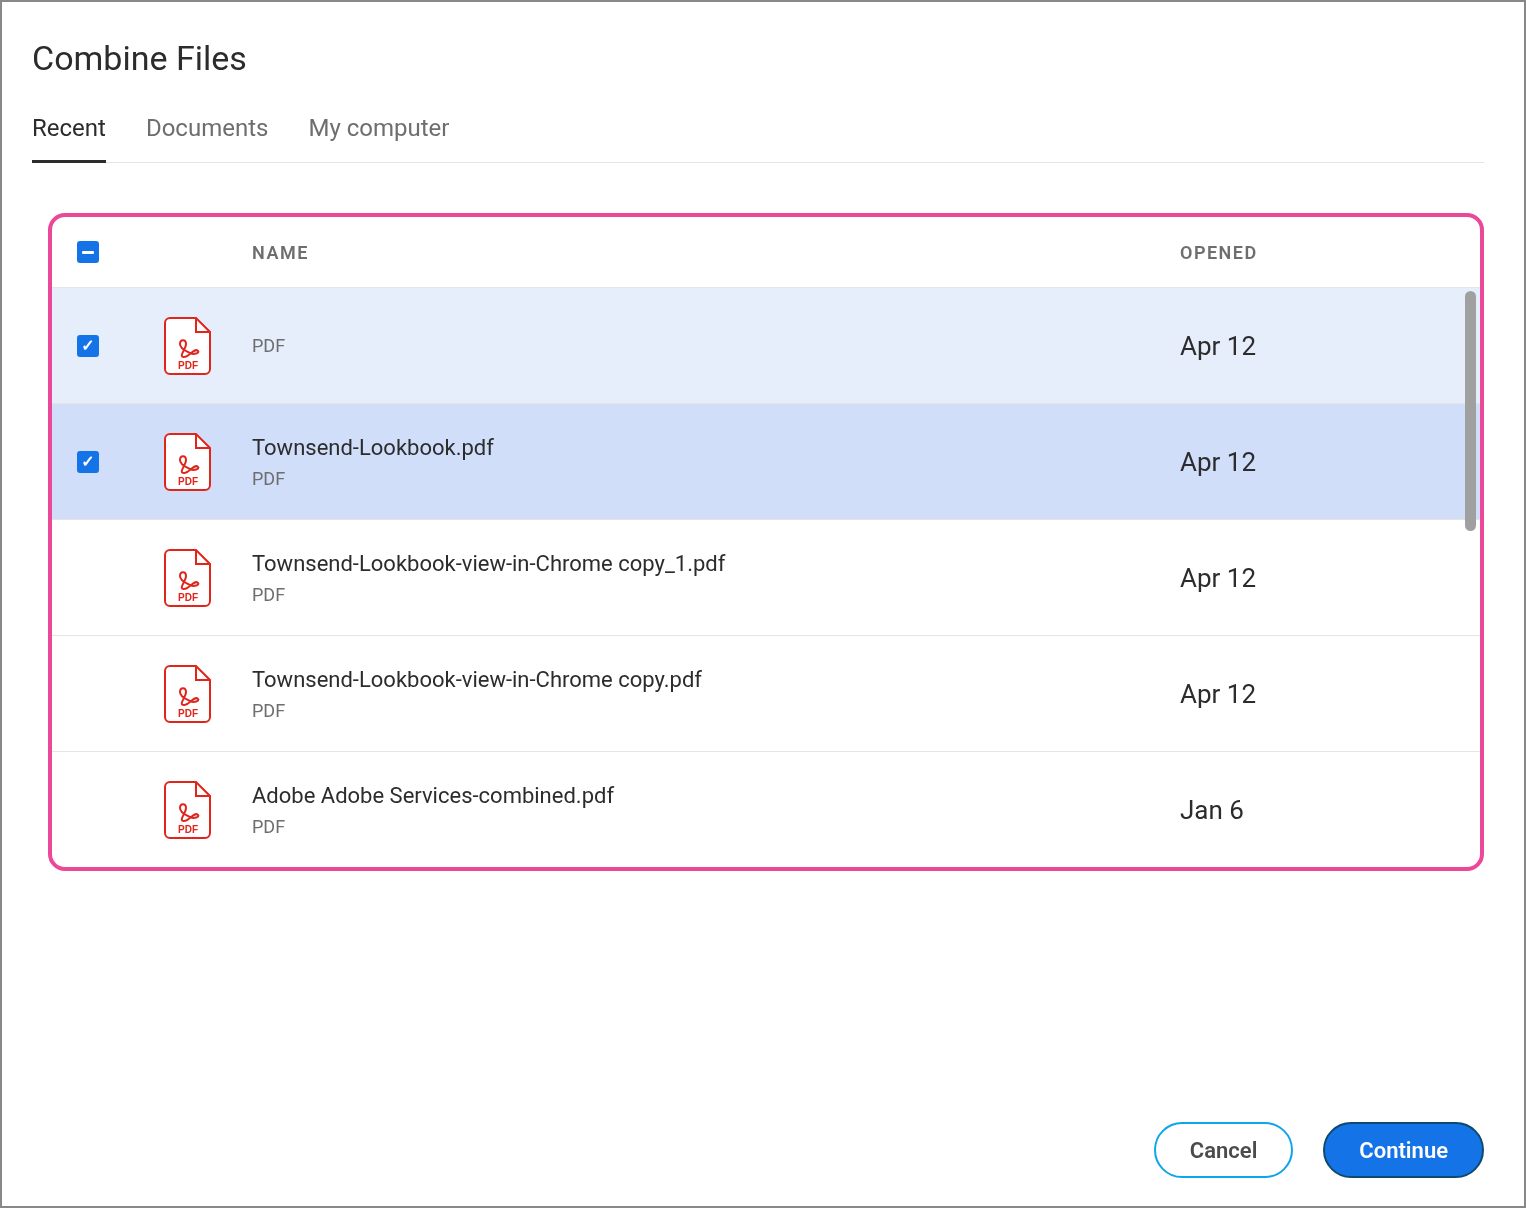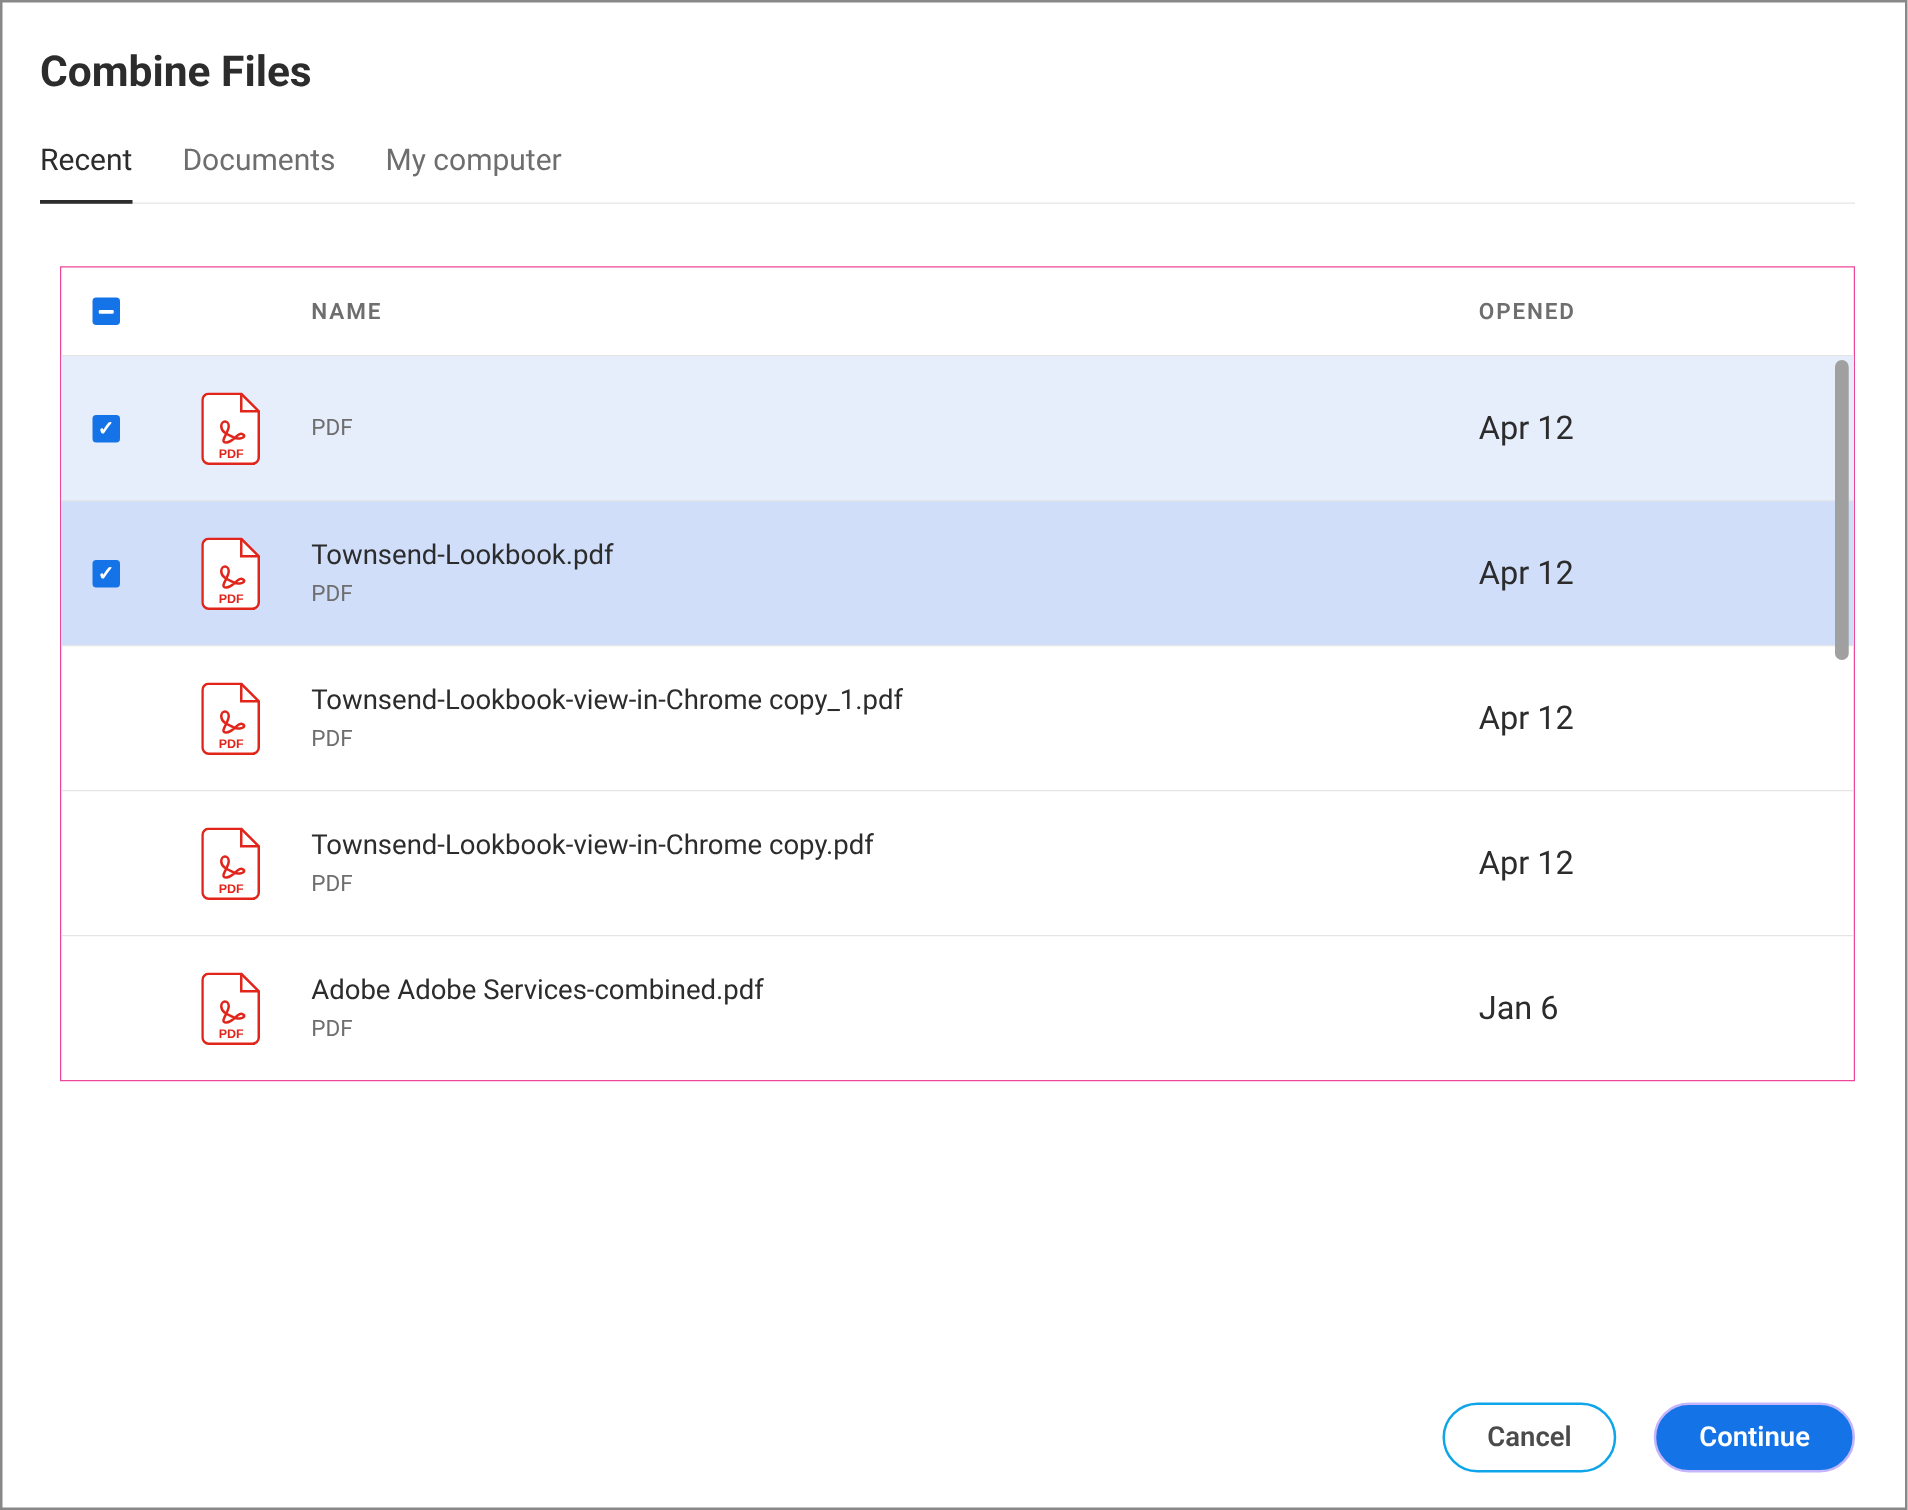--- a/index.html
+++ b/index.html
@@ -12,21 +12,21 @@
       width: 1526px;
       height: 1208px;
       border: 2px solid #888;
       padding: 36px 40px 30px 30px;
       display: flex;
       flex-direction: column;
       position: relative;
     }
     .title {
       font-size: 34px;
-      font-weight: 700;
+      font-weight: 400;
       color: #2c2c2c;
       margin-bottom: 36px;
     }
     .tabs {
       display: flex;
       gap: 40px;
       border-bottom: 1px solid #e5e5e5;
       margin-bottom: 50px;
     }
     .tab {
@@ -35,22 +35,22 @@
       padding-bottom: 18px;
       cursor: pointer;
       border-bottom: 3px solid transparent;
       margin-bottom: -1px;
     }
     .tab.active {
       color: #2c2c2c;
       border-bottom: 3px solid #2c2c2c;
     }
     .table-wrap {
-      border: 1px solid #ec4899;
-      border-radius: 0;
+      border: 4px solid #ec4899;
+      border-radius: 17px;
       overflow: hidden;
       flex: 0 0 auto;
       position: relative;
       margin-left: 16px;
     }
     .table-header {
       display: flex;
       align-items: center;
       padding: 24px 0;
     }
@@ -171,21 +171,21 @@
       align-items: center;
       justify-content: center;
     }
     .btn-secondary {
       background: #fff;
       border: 2px solid #0ea5e9;
       color: #4b4b4b;
     }
     .btn-primary {
       background: #1473e6;
-      border: 2px solid #c4b5fd;
+      border: 2px solid #0c4a6e;
       color: #fff;
     }
   </style>
 </head>
 <body>
 
 <div class="dialog">
   <div class="title">Combine Files</div>
 
   <div class="tabs">

